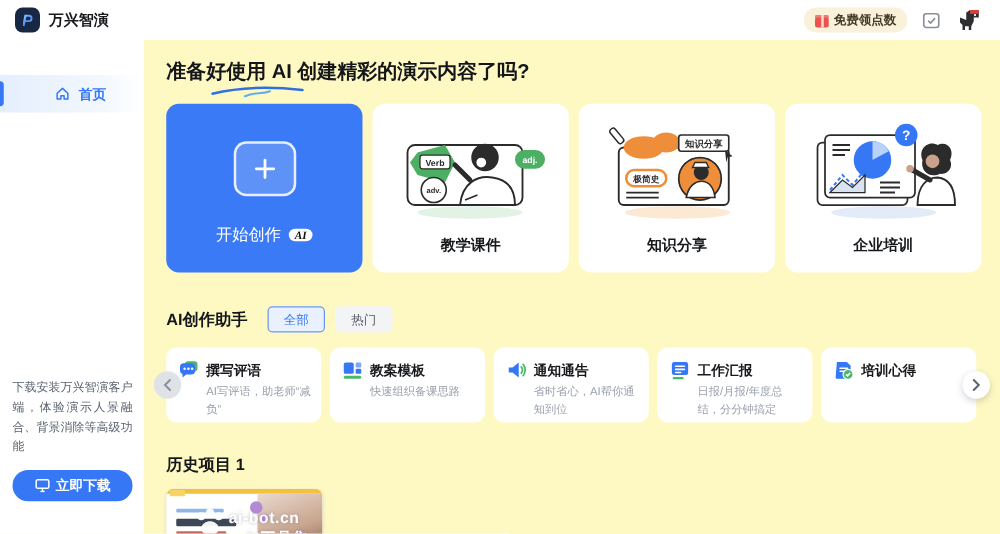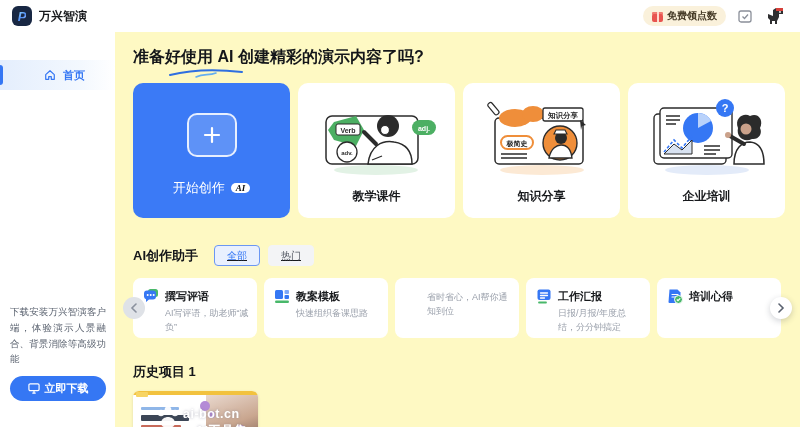--- a/index.html
+++ b/index.html
@@ -31,21 +31,21 @@
   .avatar{width:22px;height:22px;display:flex;align-items:flex-end;justify-content:center;cursor:pointer;}
   
   .layout{display:flex;height:395px;}
   .sidebar{width:115px;background:#fff;position:relative;flex:0 0 115px;}
   .nav-item{margin-top:28px;height:30px;display:flex;align-items:center;gap:7px;
     padding-left:44px;position:relative;cursor:pointer;
     background:linear-gradient(90deg,#E4EEFD 0%,#F3F8FE 70%,#fff 100%);}
   .nav-item::before{content:"";position:absolute;left:0;top:5px;bottom:5px;width:3px;
     border-radius:0 3px 3px 0;background:#3577F4;}
   .nav-item .lbl{font-size:11px;font-weight:bold;color:#3577F4;}
-  .promo{position:absolute;left:10px;right:9px;bottom:26px;}
+  .promo{position:absolute;left:10px;right:9px;bottom:26px;font-family:Liberation Serif, serif;}
   .promo-text{font-size:9.5px;color:#5b6370;line-height:1.65;text-align:justify;}
   .dl-btn{margin-top:9px;height:25px;background:#3577F4;border-radius:13px;color:#fff;
     font-size:11px;font-weight:bold;display:flex;align-items:center;justify-content:center;
     gap:5px;cursor:pointer;}
   
   .main{flex:1;background:#fef9c3;padding:15px 13px 0 18px;position:relative;overflow:hidden;}
   .heading{font-size:16px;font-weight:bold;color:#14161a;position:relative;display:inline-block;margin:0;}
   .swoosh{position:absolute;left:35px;top:20px;width:76px;height:12px;pointer-events:none;}
   
   .scn-row{display:flex;gap:8px;margin-top:15px;}
@@ -59,21 +59,21 @@
   .create-lbl{color:#fff;font-size:13px;font-weight:normal;}
   .ai-badge{background:#fff;color:#111;font-size:9px;font-weight:bold;font-style:italic;
     border-radius:5px;padding:0 5px;font-family:Liberation Serif, serif;}
   .card.white{background:#fff;display:flex;flex-direction:column;align-items:center;
     justify-content:flex-start;padding-top:13px;}
   .illu{width:122px;height:82px;}
   .scn-lbl{margin-top:10px;font-size:12px;font-weight:bold;color:#17191c;}
   
   .assist-hdr{display:flex;align-items:center;gap:16px;margin-top:27px;}
   .sec-title{font-size:13px;font-weight:bold;color:#14161a;margin:0;}
-  .tabs{display:flex;gap:8px;text-decoration:underline;}
+  .tabs{display:flex;gap:8px;}
   .tab{font-size:10px;padding:2.5px 12px;border-radius:4px;cursor:pointer;}
   .tab.active{background:#E9F0FE;border:1px solid #6B97F3;color:#3577F4;}
   .tab.idle{background:#F3F4F6;border:1px solid #F3F4F6;color:#555b66;}
   .assist-row{position:relative;margin-top:12px;display:flex;gap:7px;}
   .acard{width:124px;height:60px;background:#fff;border-radius:8px;box-sizing:border-box;
     padding:10px 8px 0 10px;cursor:pointer;}
   .acard-top{display:flex;align-items:center;gap:6px;}
   .acard-title{font-size:11px;font-weight:bold;color:#17191c;}
   .acard-desc{margin-left:22px;margin-top:3px;font-size:9px;color:#9AA0AB;line-height:1.5;}
   .aicon{width:16px;height:16px;flex:0 0 16px;}
@@ -271,20 +271,27 @@
             <rect x="10.5" y="2" width="4.5" height="4" rx="1" fill="#7FA9F8"></rect>
             <rect x="10.5" y="7" width="4.5" height="4" rx="1" fill="#3577F4"></rect>
             <rect x="1" y="12.5" width="14" height="2.5" rx="1.2" fill="#49b86a"></rect>
           </svg>
           <span class="acard-title">教案模板</span>
         </div>
         <div class="acard-desc">快速组织备课思路</div>
       </div>
 
       <div class="acard">
+        <div class="acard-top">
+          <svg class="aicon" viewBox="0 0 16 16">
+            <path d="M2 6 v4 h3 l5 4 V2 L5 6 z" fill="#3577F4"></path>
+            <path d="M12 5.5 a4 4 0 0 1 0 5 M13.5 3.5 a7 7 0 0 1 0 9" stroke="#49b86a" stroke-width="1.4" fill="none" stroke-linecap="round"></path>
+          </svg>
+          <span class="acard-title">通知通告</span>
+        </div>
         <div class="acard-desc">省时省心，AI帮你通知到位</div>
       </div>
 
       <div class="acard">
         <div class="acard-top">
           <svg class="aicon" viewBox="0 0 16 16">
             <rect x="1.5" y="1.5" width="13" height="10.5" rx="2" fill="#3577F4"></rect>
             <path d="M4.5 5 h7 M4.5 7.5 h7 M4.5 10 h4" stroke="#fff" stroke-width="1.3" stroke-linecap="round"></path>
             <path d="M3 14.5 h7" stroke="#49b86a" stroke-width="1.8" stroke-linecap="round"></path>
           </svg>

